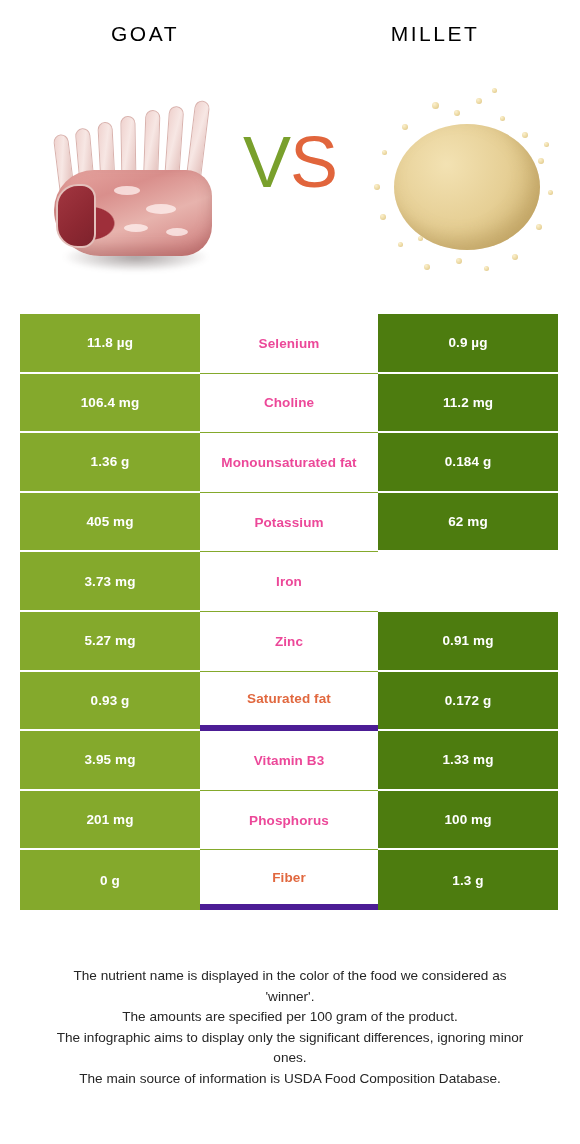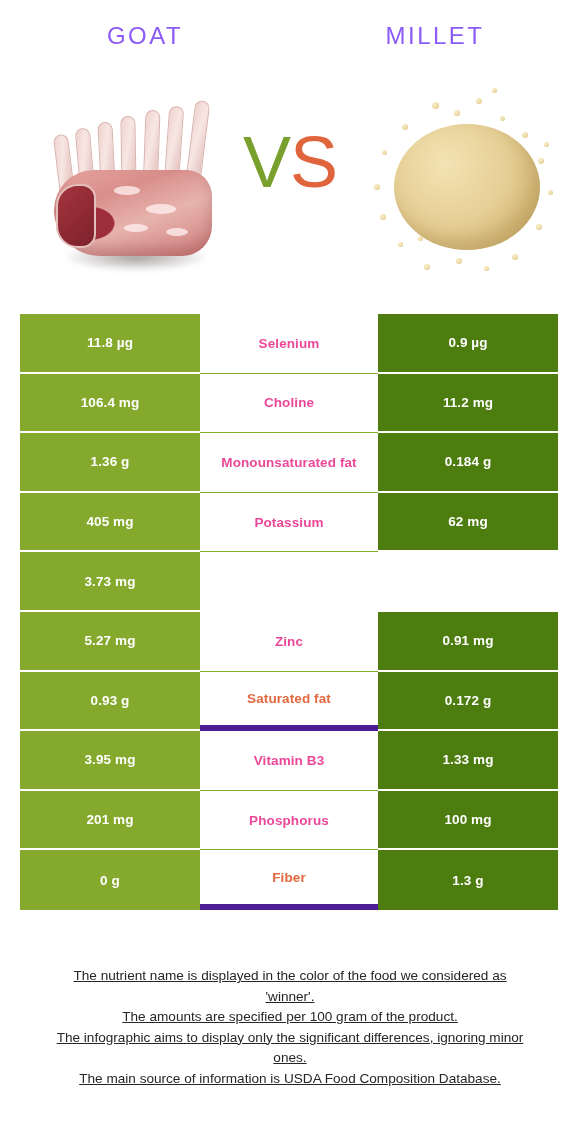--- a/index.html
+++ b/index.html
@@ -23,24 +23,24 @@
   .titles {
     position: absolute;
     top: 22px;
     left: 0;
     width: 580px;
     height: 40px;
   }
   .title {
     position: absolute;
     top: 0;
-    font-size: 24px;
+    font-size: 21px;
     letter-spacing: 2.5px;
     font-weight: 300;
-    color: #8b5cf6;
+    color: #000000;
     text-align: center;
     white-space: nowrap;
   }
   .title-left  { left: 0;   width: 290px; }
   .title-right { left: 290px; width: 290px; }
 
   
   .hero {
     position: absolute;
     top: 78px;
@@ -192,21 +192,20 @@
   .footer {
     position: absolute;
     left: 24px;
     top: 966px;
     width: 532px;
     text-align: center;
     font-size: 13.6px;
     line-height: 20.5px;
     color: #262626;
     font-weight: 400;
-    text-decoration: underline;
   }
   .footer p { margin: 0; }
 </style>
 </head>
 <body>
 
 <div class="page">
 
   <div class="titles">
     <div class="title title-left">GOAT</div>
@@ -281,20 +280,21 @@
     </div>
 
     <div class="row">
       <div class="cell cell-left">405 mg</div>
       <div class="cell cell-mid win-goat">Potassium</div>
       <div class="cell cell-right">62 mg</div>
     </div>
 
     <div class="row">
       <div class="cell cell-left">3.73 mg</div>
+      <div class="cell cell-mid win-goat">Iron</div>
     </div>
 
     <div class="row">
       <div class="cell cell-left">5.27 mg</div>
       <div class="cell cell-mid win-goat">Zinc</div>
       <div class="cell cell-right">0.91 mg</div>
     </div>
 
     <div class="row">
       <div class="cell cell-left">0.93 g</div>

